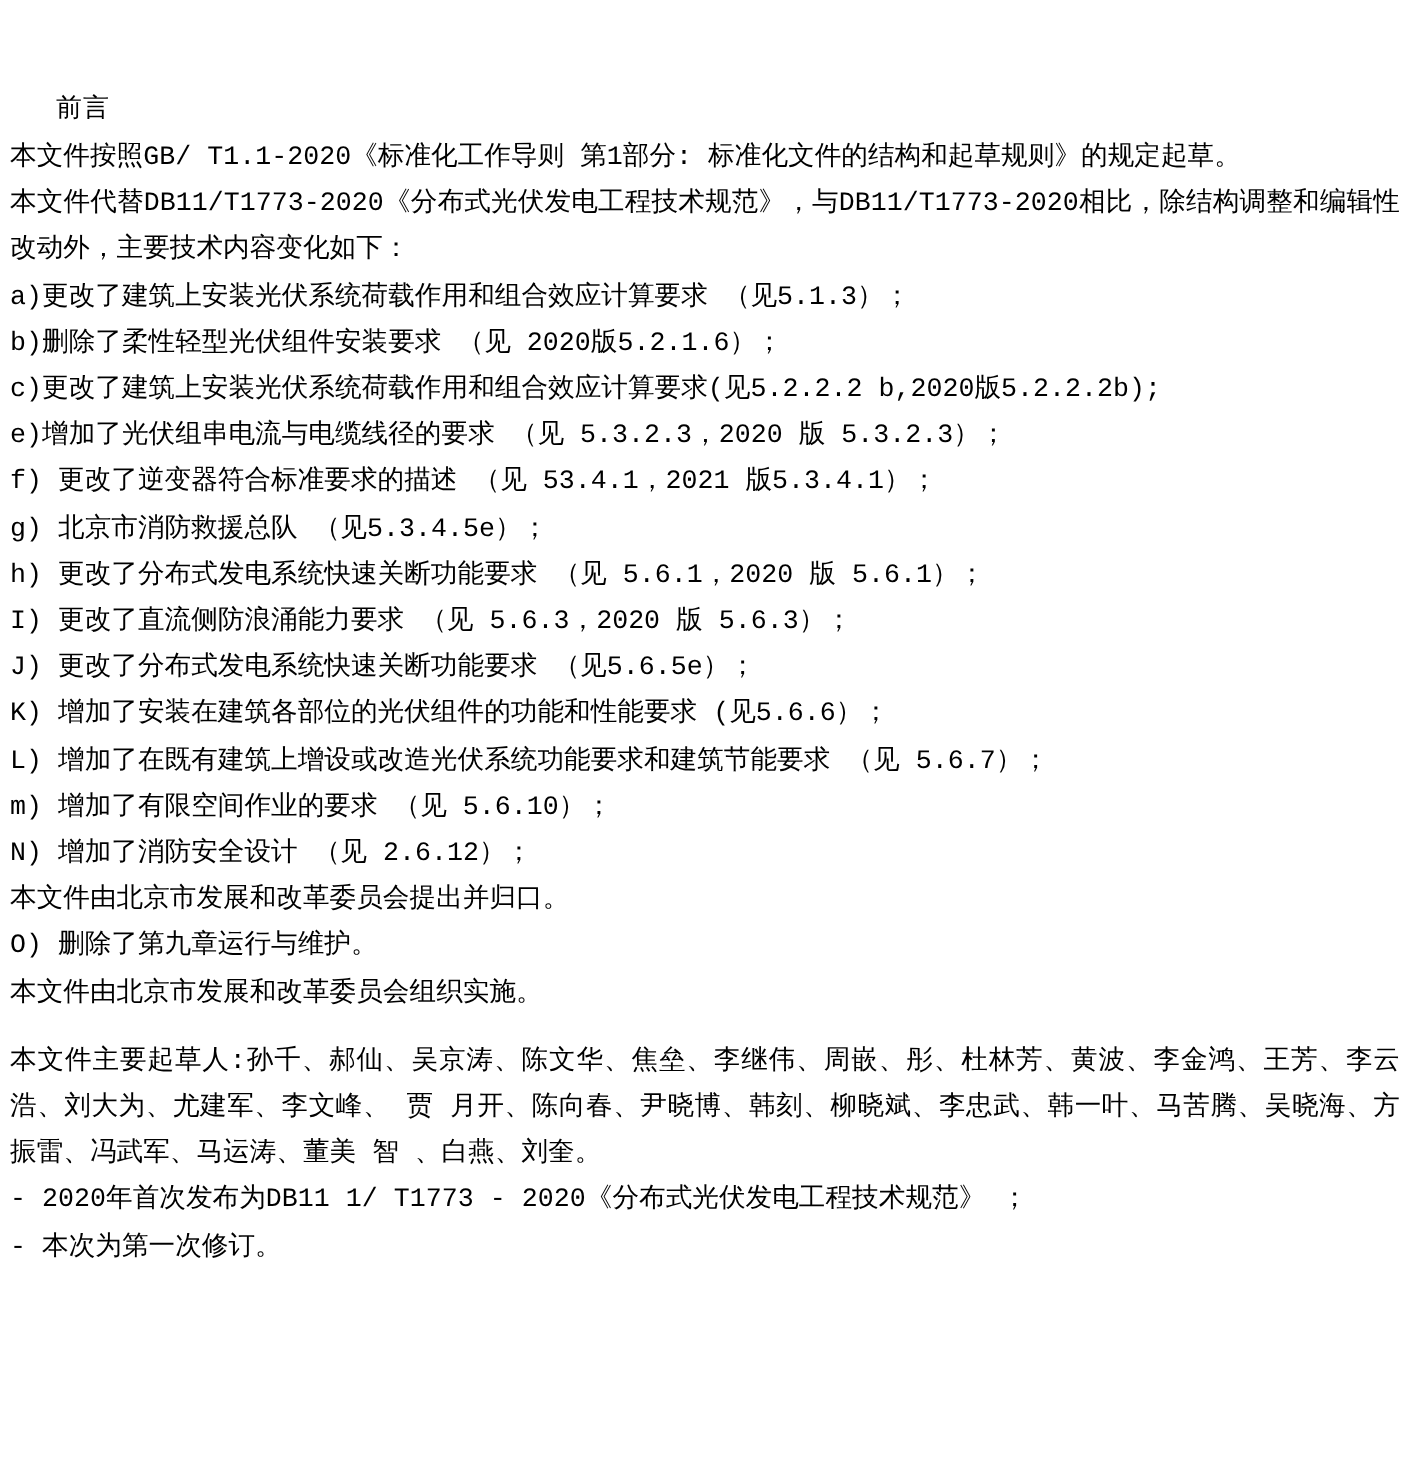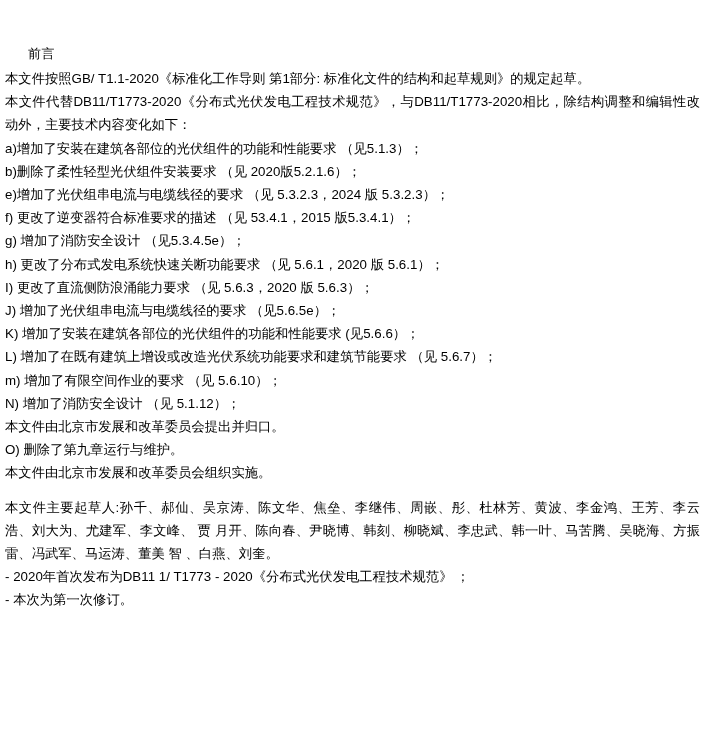--- a/index.html
+++ b/index.html
@@ -31,51 +31,53 @@
   .body-wrap {
     padding: 0 8px 0 5px;
   }
   p.para {
     margin: 0;
     font-size: 13.3px;
     line-height: 23.2px;
     text-align: justify;
     text-justify: inter-ideograph;
     letter-spacing: 0.02px;
+    font-family: Liberation Mono, monospace;
   }
   p.first-indent {
     text-indent: 28px;
   }
   .blank {
     height: 11px;
   }
 </style>
 </head>
 <body>
 
 <div class="page">
 
   <div class="doc-title">前言</div>
 
   <div class="body-wrap">
 
     <p class="para">本文件按照GB/ T1.1-2020《标准化工作导则 第1部分: 标准化文件的结构和起草规则》的规定起草。</p>
     <p class="para">本文件代替DB11/T1773-2020《分布式光伏发电工程技术规范》，与DB11/T1773-2020相比，除结构调整和编辑性改动外，主要技术内容变化如下：</p>
-    <p class="para">a)增加了安装在建筑各部位的光伏组件的功能和性能要求 （见5.1.3）；</p>
+    <p class="para">a)更改了建筑上安装光伏系统荷载作用和组合效应计算要求 （见5.1.3）；</p>
     <p class="para">b)删除了柔性轻型光伏组件安装要求 （见 2020版5.2.1.6）；</p>
-    <p class="para">e)增加了光伏组串电流与电缆线径的要求 （见 5.3.2.3，2024 版 5.3.2.3）；</p>
-    <p class="para">f) 更改了逆变器符合标准要求的描述 （见 53.4.1，2015 版5.3.4.1）；</p>
-    <p class="para">g) 增加了消防安全设计 （见5.3.4.5e）；</p>
+    <p class="para">c)更改了建筑上安装光伏系统荷载作用和组合效应计算要求(见5.2.2.2 b,2020版5.2.2.2b);</p>
+    <p class="para">e)增加了光伏组串电流与电缆线径的要求 （见 5.3.2.3，2020 版 5.3.2.3）；</p>
+    <p class="para">f) 更改了逆变器符合标准要求的描述 （见 53.4.1，2021 版5.3.4.1）；</p>
+    <p class="para">g) 北京市消防救援总队 （见5.3.4.5e）；</p>
     <p class="para">h) 更改了分布式发电系统快速关断功能要求 （见 5.6.1，2020 版 5.6.1）；</p>
     <p class="para">I) 更改了直流侧防浪涌能力要求 （见 5.6.3，2020 版 5.6.3）；</p>
-    <p class="para">J) 增加了光伏组串电流与电缆线径的要求 （见5.6.5e）；</p>
+    <p class="para">J) 更改了分布式发电系统快速关断功能要求 （见5.6.5e）；</p>
     <p class="para">K) 增加了安装在建筑各部位的光伏组件的功能和性能要求 (见5.6.6）；</p>
     <p class="para">L) 增加了在既有建筑上增设或改造光伏系统功能要求和建筑节能要求 （见 5.6.7）；</p>
     <p class="para">m) 增加了有限空间作业的要求 （见 5.6.10）；</p>
-    <p class="para">N) 增加了消防安全设计 （见 5.1.12）；</p>
+    <p class="para">N) 增加了消防安全设计 （见 2.6.12）；</p>
     <p class="para">本文件由北京市发展和改革委员会提出并归口。</p>
     <p class="para">O) 删除了第九章运行与维护。</p>
     <p class="para">本文件由北京市发展和改革委员会组织实施。</p>
 
     <div class="blank"></div>
 
     <p class="para">本文件主要起草人:孙千、郝仙、吴京涛、陈文华、焦垒、李继伟、周嵌、彤、杜林芳、黄波、李金鸿、王芳、李云浩、刘大为、尤建军、李文峰、 贾 月开、陈向春、尹晓博、韩刻、柳晓斌、李忠武、韩一叶、马苦腾、吴晓海、方振雷、冯武军、马运涛、董美 智 、白燕、刘奎。</p>
     <p class="para">- 2020年首次发布为DB11 1/ T1773 - 2020《分布式光伏发电工程技术规范》 ；</p>
     <p class="para">- 本次为第一次修订。</p>
 

